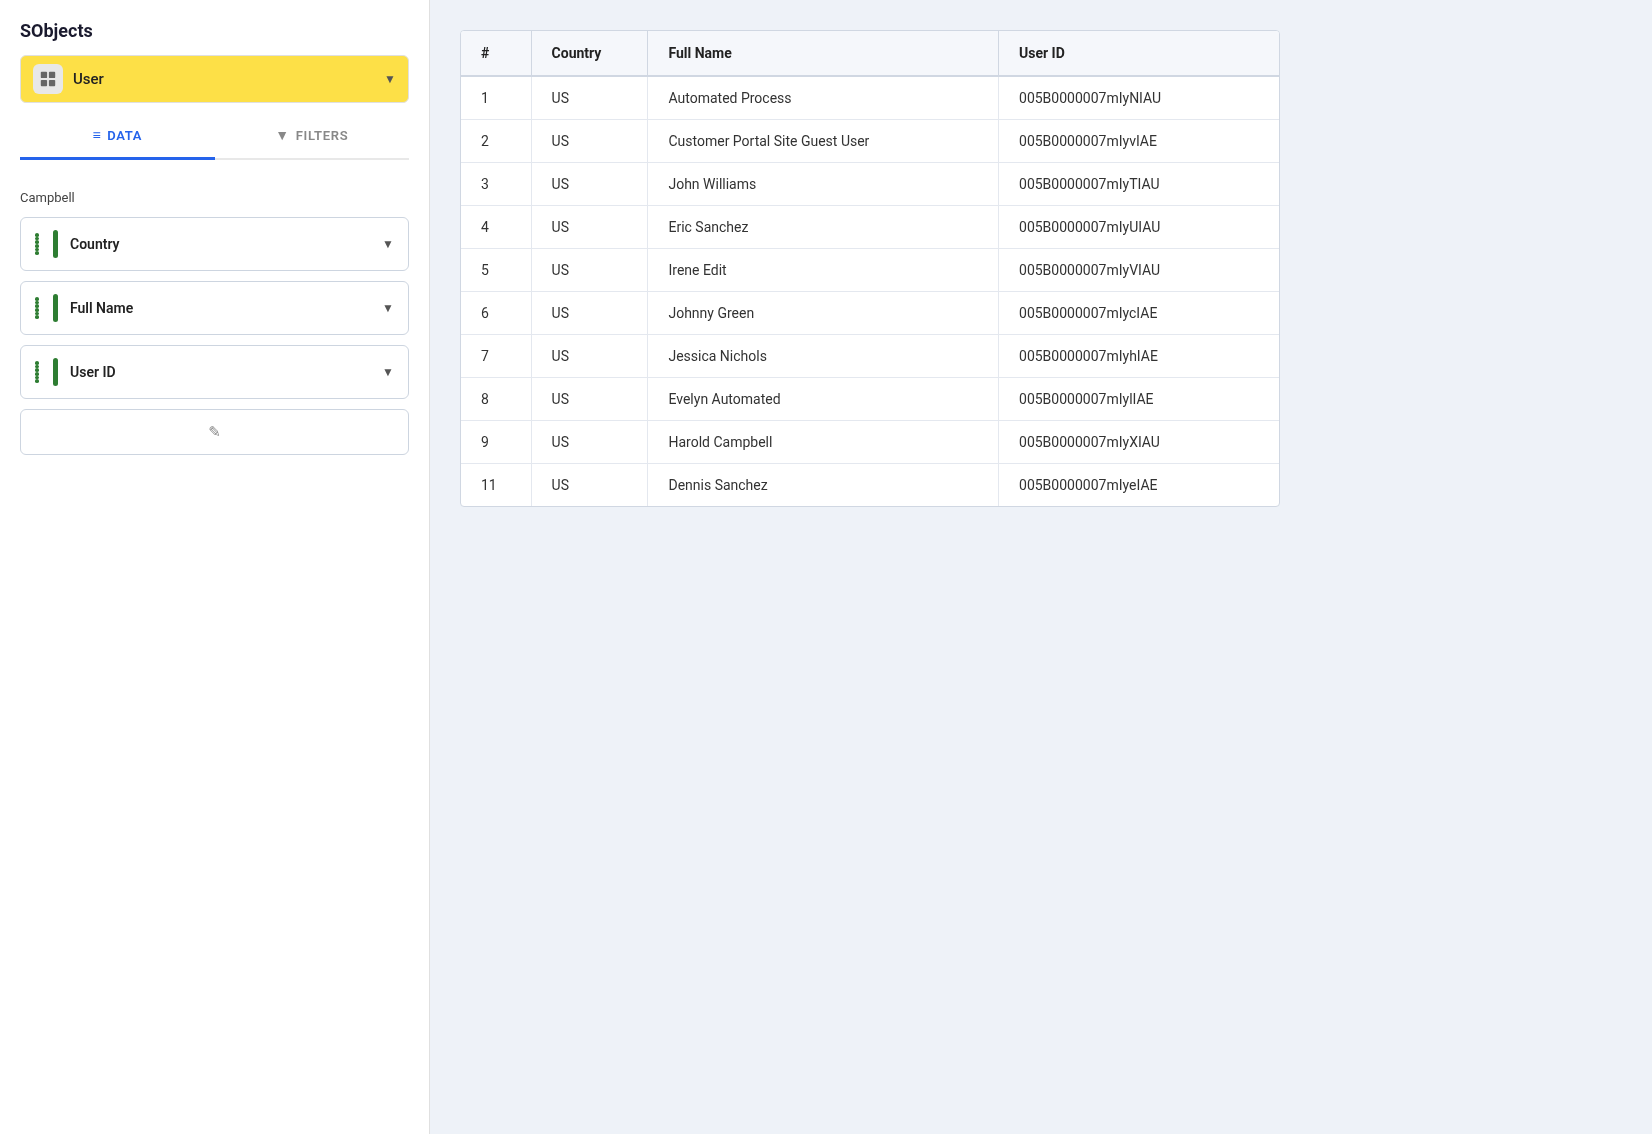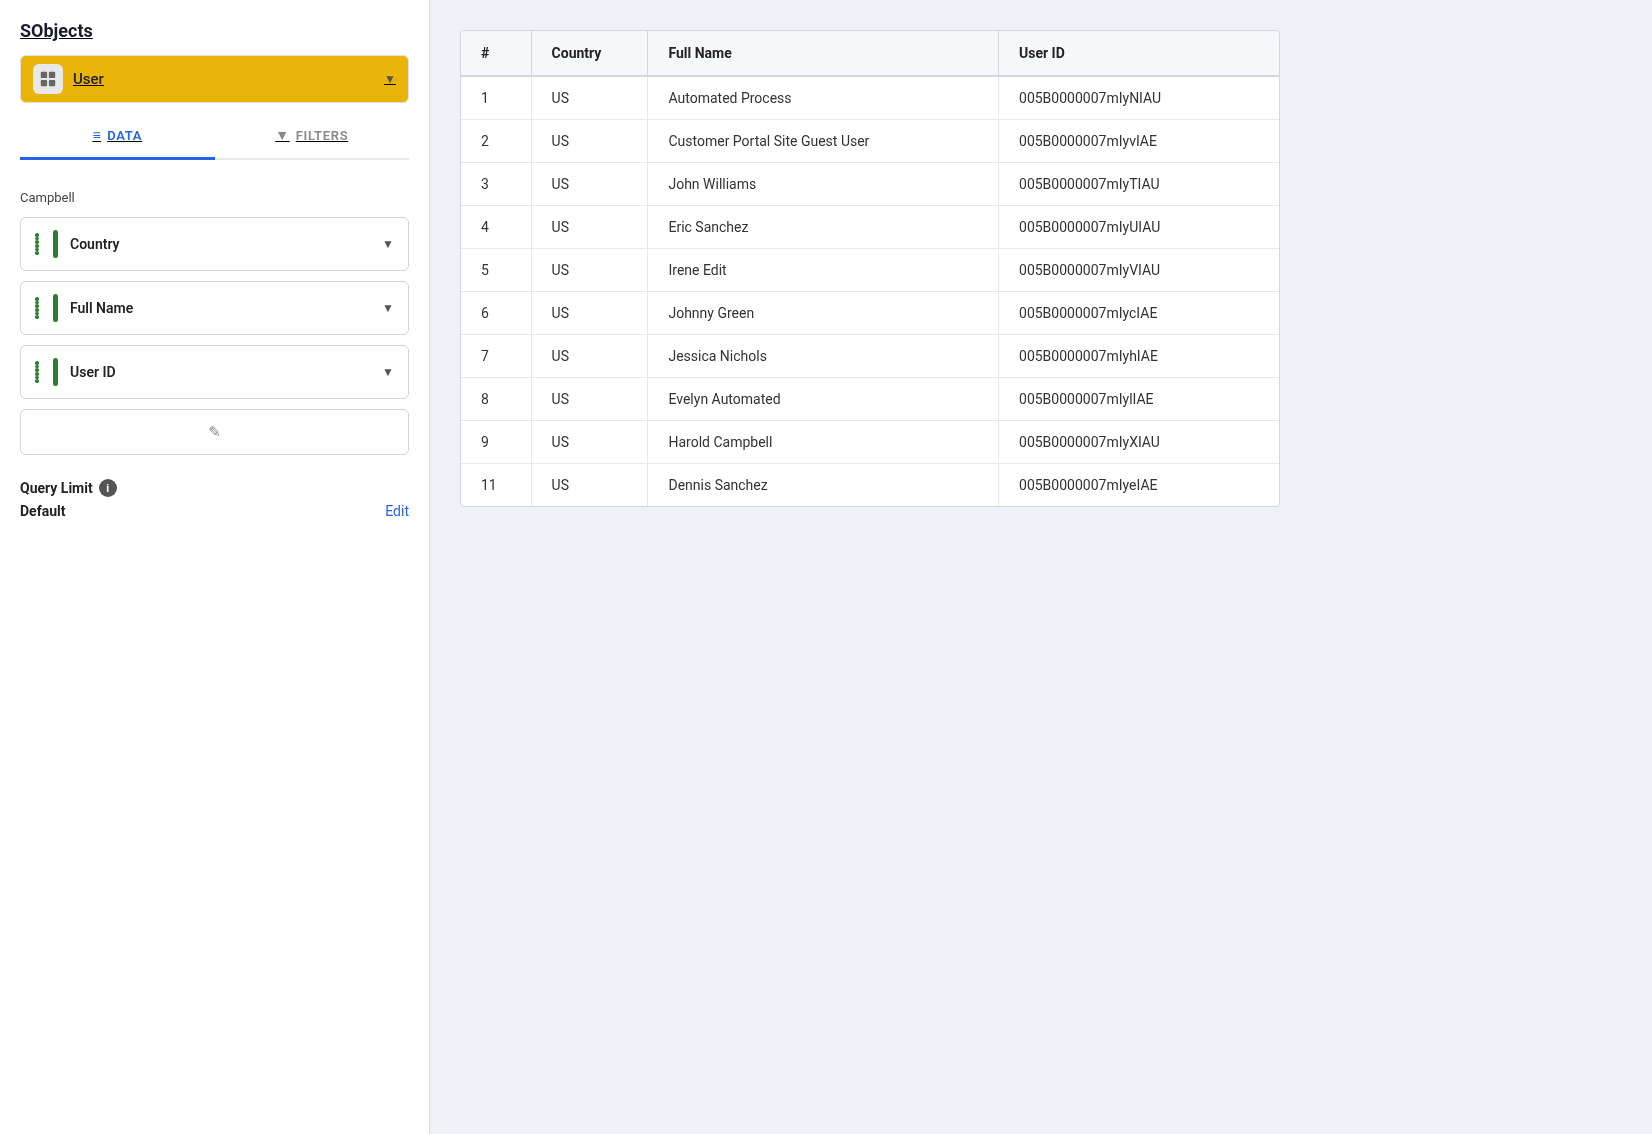--- a/index.html
+++ b/index.html
@@ -17,38 +17,37 @@
       min-width: 430px;
       background: #fff;
       border-right: 1px solid #e0e0e0;
       display: flex;
       flex-direction: column;
       padding: 0;
     }
 
     .sidebar-header {
       padding: 20px 20px 10px 20px;
-      text-decoration: underline;
     }
 
     .sidebar-title {
       font-size: 18px;
       font-weight: 700;
       color: #1a1a2e;
       margin-bottom: 14px;
     }
 
     .sobject-selector {
       display: flex;
       align-items: center;
       gap: 10px;
       padding: 8px 12px;
       border: 1px solid #e0e0e0;
       border-radius: 6px;
-      background: #eab308;
+      background: #fde047;
       cursor: pointer;
     }
 
     .sobject-icon {
       width: 30px;
       height: 30px;
       background: #e8e8e8;
       border-radius: 6px;
       display: flex;
       align-items: center;
@@ -378,32 +377,20 @@
       </div>
       <div class="column-color-bar"></div>
       <span class="column-name">User ID</span>
       <span class="column-dropdown">▼</span>
     </div>
 
     <div class="add-column-area">
       <span class="pencil-icon">✎</span>
     </div>
 
-    <div class="query-limit-section">
-      <div class="query-limit-row">
-        <span class="query-limit-label">
-          <span>Query Limit</span>
-          <span class="info-icon">i</span>
-        </span>
-      </div>
-      <div class="default-row">
-        <span class="default-label">Default</span>
-        <span class="edit-link">Edit</span>
-      </div>
-    </div>
   </div>
 </div>
 
 <div class="main-content">
   <div class="data-table-wrapper">
     <table>
       <thead>
         <tr>
           <th class="col-num">#</th>
           <th class="col-country">Country</th>

